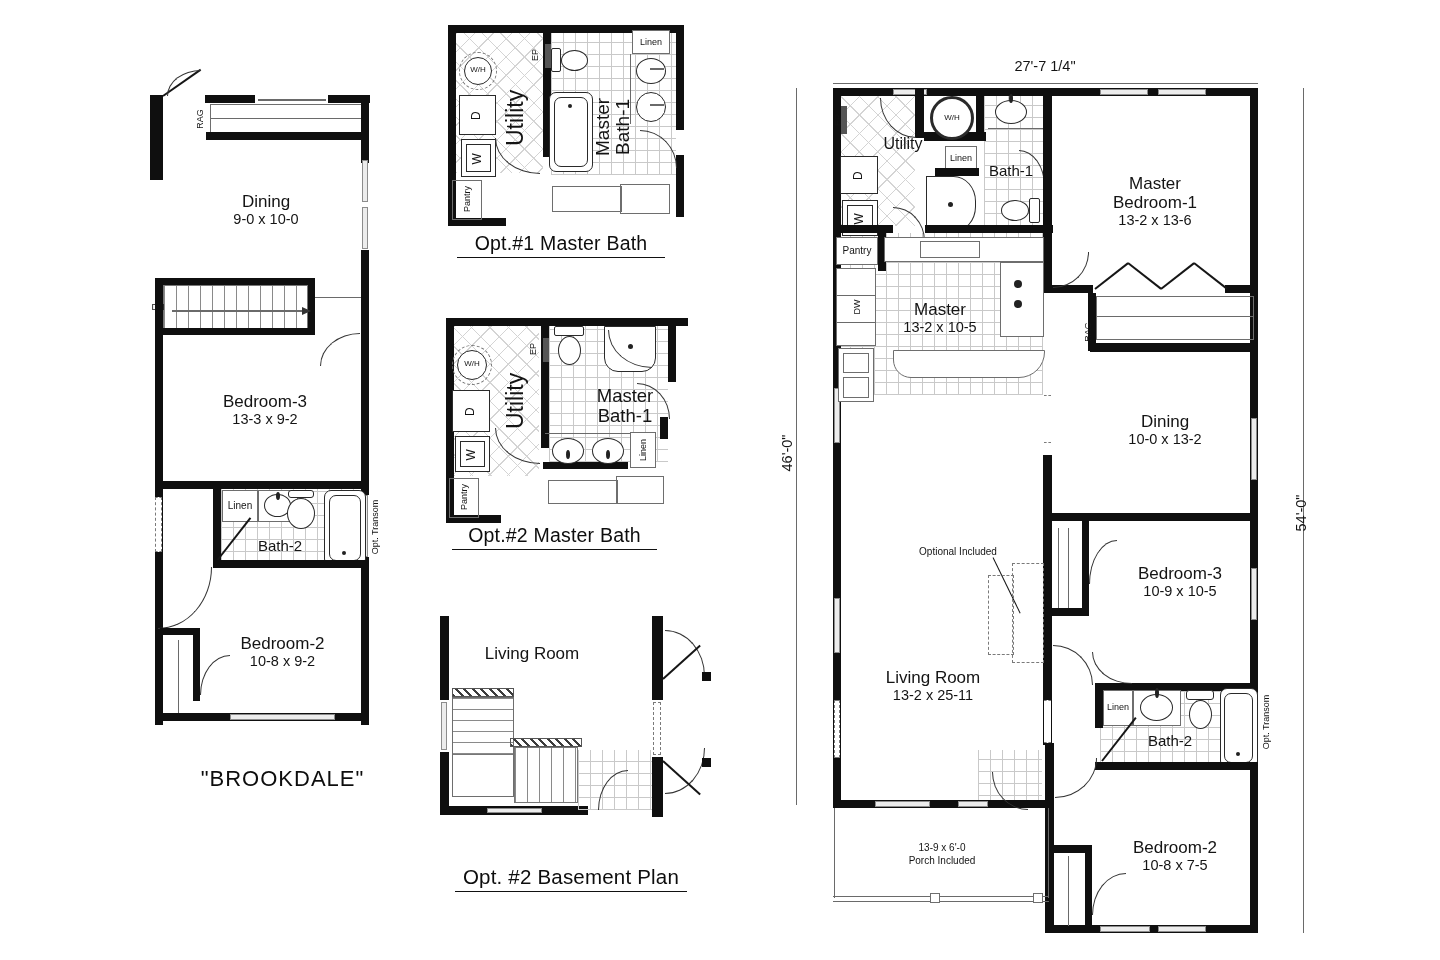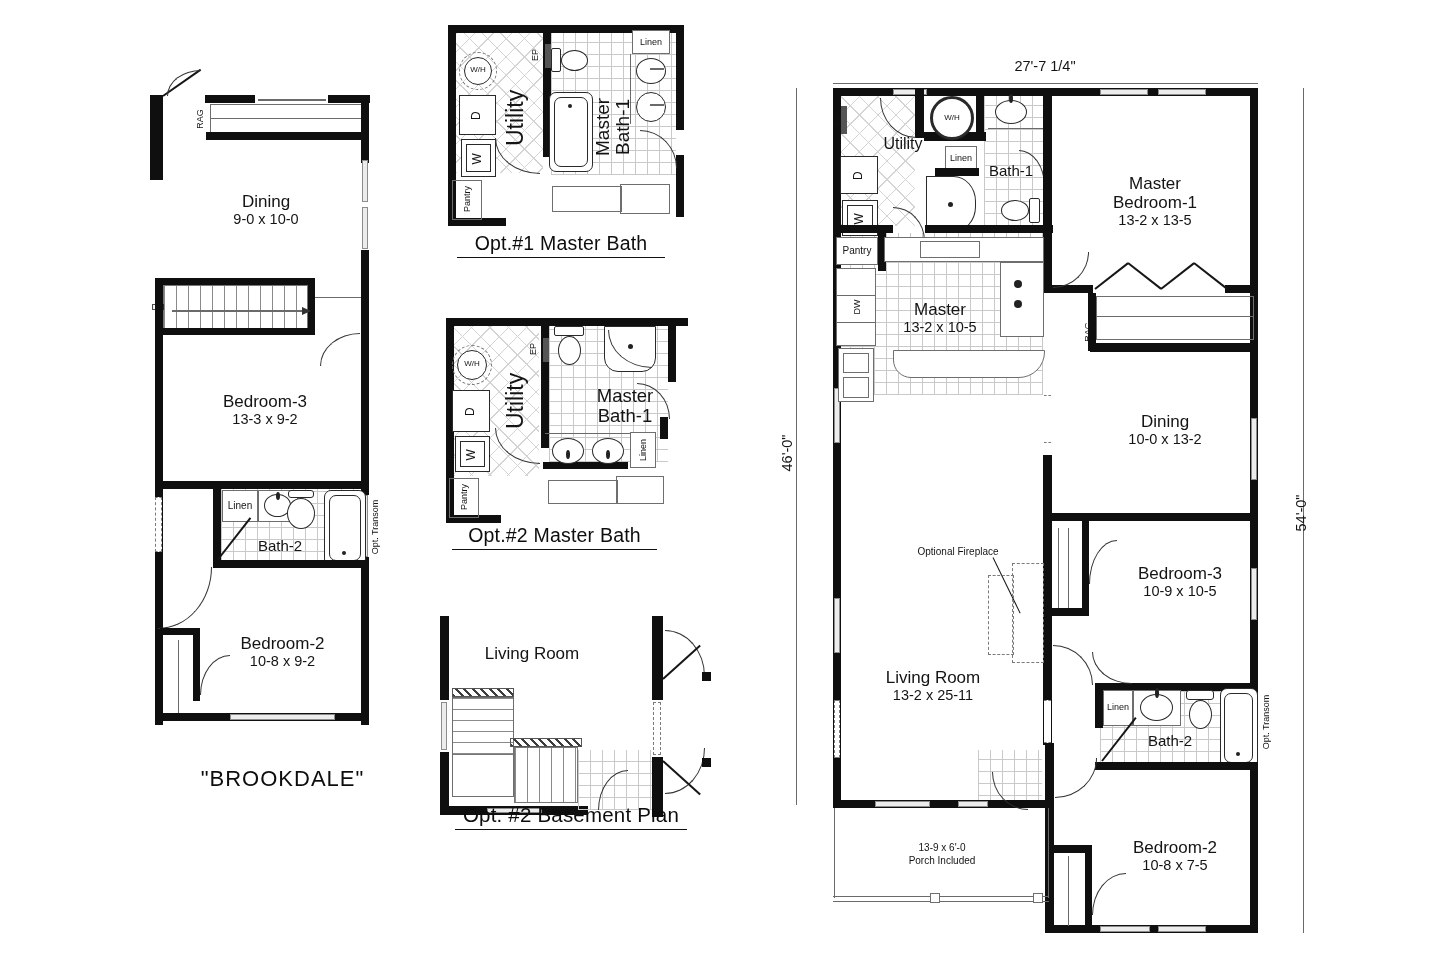--- a/index.html
+++ b/index.html
@@ -224,21 +224,21 @@
   <div class="q qtl" style="left:598px;top:770px;width:30px;height:40px"></div>
   <div class="w" style="left:652px;top:616px;width:11px;height:84px"></div>
   <div class="dash" style="left:653px;top:702px;width:8px;height:53px;background:#fff"></div>
   <div class="w" style="left:652px;top:757px;width:11px;height:60px"></div>
   <div class="q qtr" style="left:665px;top:630px;width:40px;height:46px"></div>
   <div class="leaf" style="left:663px;top:678px;width:50px;transform:rotate(-42deg)"></div>
   <div class="w" style="left:702px;top:672px;width:9px;height:9px"></div>
   <div class="q qbr" style="left:665px;top:748px;width:40px;height:46px"></div>
   <div class="leaf" style="left:663px;top:760px;width:50px;transform:rotate(42deg)"></div>
   <div class="w" style="left:702px;top:758px;width:9px;height:9px"></div>
-  <div class="title" style="left:455px;top:803px;width:232px">Opt. #2 Basement Plan</div>
+  <div class="title" style="left:455px;top:865px;width:232px">Opt. #2 Basement Plan</div>
 
   <div class="ln" style="left:833px;top:83px;width:425px;height:1px"></div>
   <div class="dimt" style="left:960px;top:58px;width:170px">27'-7 1/4"</div>
   <div class="ln" style="left:796px;top:88px;width:1px;height:717px"></div>
   <div class="dimt vrt" style="left:757px;top:445px;width:60px">46'-0"</div>
   <div class="ln" style="left:1303px;top:88px;width:1px;height:845px"></div>
   <div class="dimt vrt" style="left:1271px;top:505px;width:60px">54'-0"</div>
 
   <div class="dtile" style="left:841px;top:96px;width:74px;height:130px"></div>
   <div class="tile" style="left:984px;top:96px;width:60px;height:130px"></div>
@@ -293,21 +293,21 @@
   <div class="fx" style="left:1029px;top:198px;width:11px;height:25px;border-radius:2px"></div>
   <div class="q qtr" style="left:1019px;top:150px;width:26px;height:36px"></div>
   <div class="w" style="left:1043px;top:88px;width:9px;height:205px"></div>
   <div class="w" style="left:833px;top:225px;width:60px;height:8px"></div>
   <div class="w" style="left:925px;top:225px;width:128px;height:8px"></div>
   <div class="q qtr" style="left:893px;top:207px;width:32px;height:34px"></div>
 
   <div class="lbl" style="left:1095px;top:174px;width:120px">
     <div class="rname">Master</div>
     <div class="rname">Bedroom-1</div>
-    <div class="rdims">13-2 x 13-5</div>
+    <div class="rdims">13-2 x 13-6</div>
   </div>
   <div class="w" style="left:1043px;top:285px;width:50px;height:8px"></div>
   <div class="w" style="left:1225px;top:285px;width:33px;height:8px"></div>
   <div class="leaf" style="left:1095px;top:288px;width:42px;transform:rotate(-38deg)"></div>
   <div class="leaf" style="left:1128px;top:262px;width:42px;transform:rotate(38deg)"></div>
   <div class="leaf" style="left:1161px;top:288px;width:42px;transform:rotate(-38deg)"></div>
   <div class="leaf" style="left:1194px;top:262px;width:42px;transform:rotate(38deg)"></div>
   <div class="q qbr" style="left:1053px;top:252px;width:36px;height:36px"></div>
 
   <div class="w" style="left:1088px;top:293px;width:8px;height:58px"></div>
@@ -355,21 +355,21 @@
   <div class="lbl" style="left:1115px;top:564px;width:130px">
     <div class="rname">Bedroom-3</div>
     <div class="rdims">10-9 x 10-5</div>
   </div>
   <div class="q qtr" style="left:1053px;top:645px;width:40px;height:40px"></div>
 
   <div class="lbl" style="left:868px;top:668px;width:130px">
     <div class="rname">Living Room</div>
     <div class="rdims">13-2 x 25-11</div>
   </div>
-  <div class="lbl t10" style="left:903px;top:546px;width:110px">Optional Fireplace</div>
+  <div class="lbl t10" style="left:903px;top:546px;width:110px">Optional Included</div>
   <div class="leaf" style="left:993px;top:557px;width:62px;transform:rotate(64deg);height:1px"></div>
   <div class="dash" style="left:988px;top:575px;width:26px;height:80px"></div>
   <div class="dash" style="left:1012px;top:563px;width:32px;height:100px"></div>
 
   <div class="w" style="left:1095px;top:683px;width:163px;height:8px"></div>
   <div class="q qbl" style="left:1092px;top:652px;width:40px;height:32px"></div>
   <div class="w" style="left:1095px;top:688px;width:8px;height:40px"></div>
   <div class="thn" style="left:1103px;top:690px;width:30px;height:36px;background:#fff"></div>
   <div class="lbl t9" style="left:1103px;top:702px;width:30px">Linen</div>
   <div class="thn" style="left:1133px;top:690px;width:48px;height:36px;background:#fff"></div>

